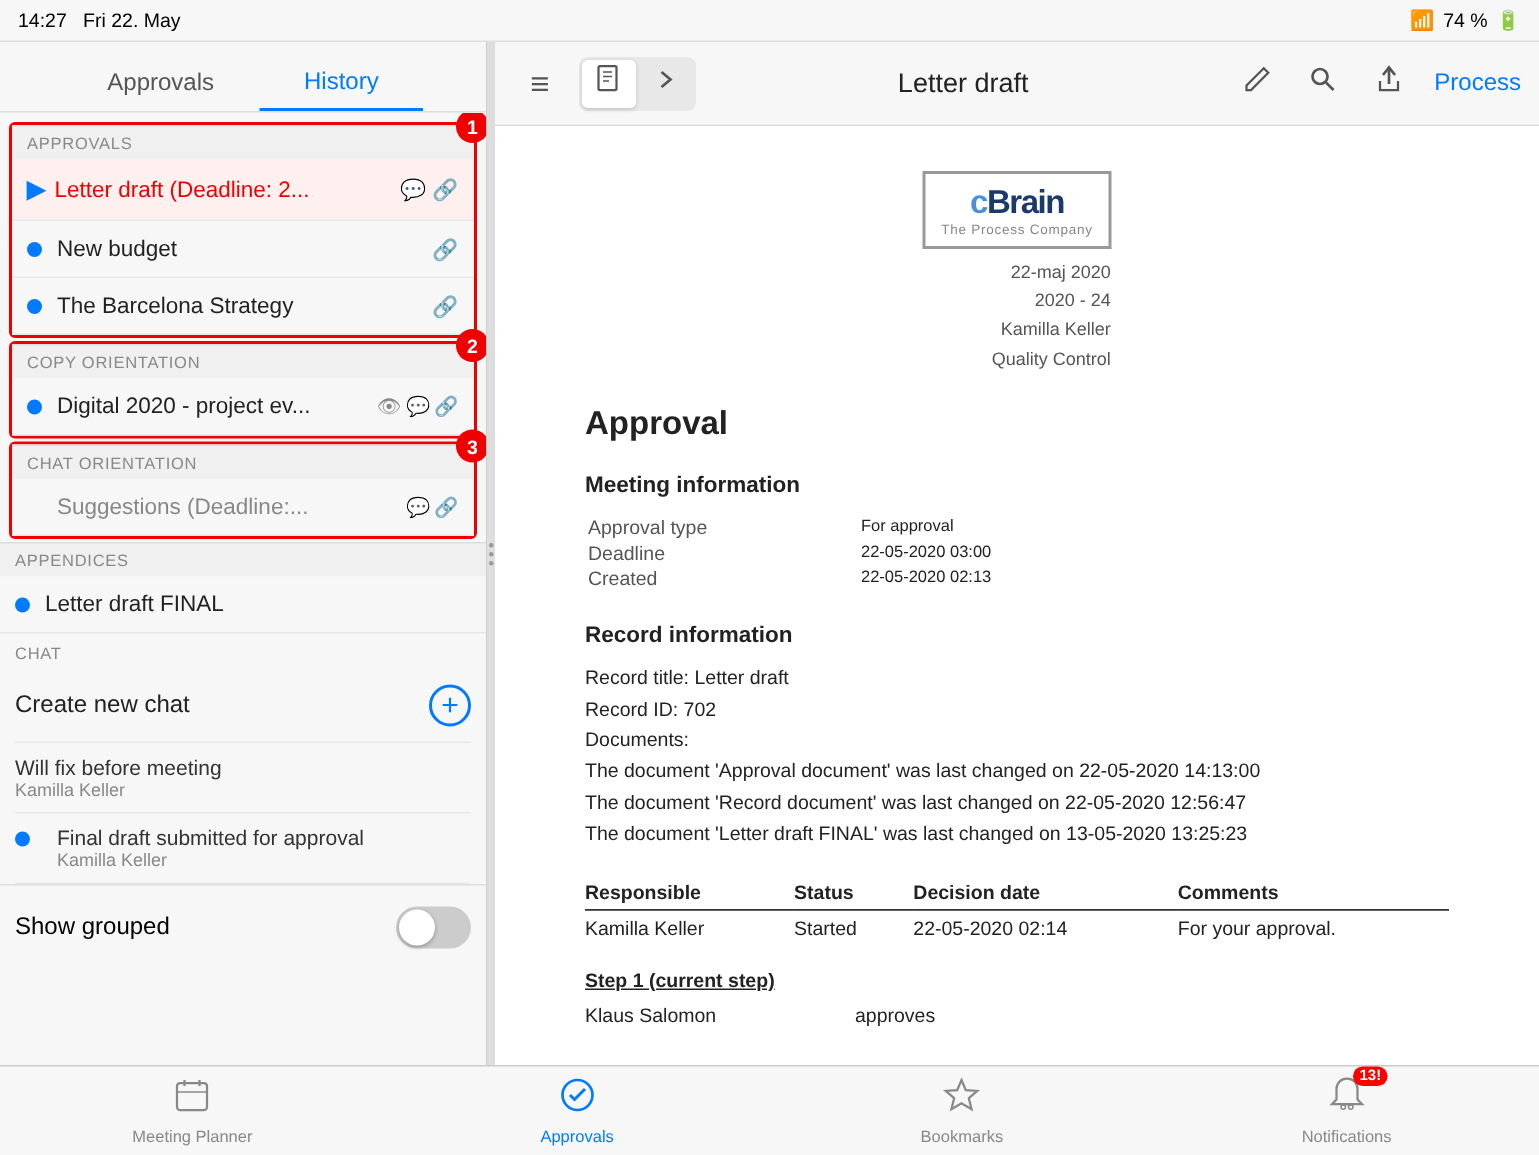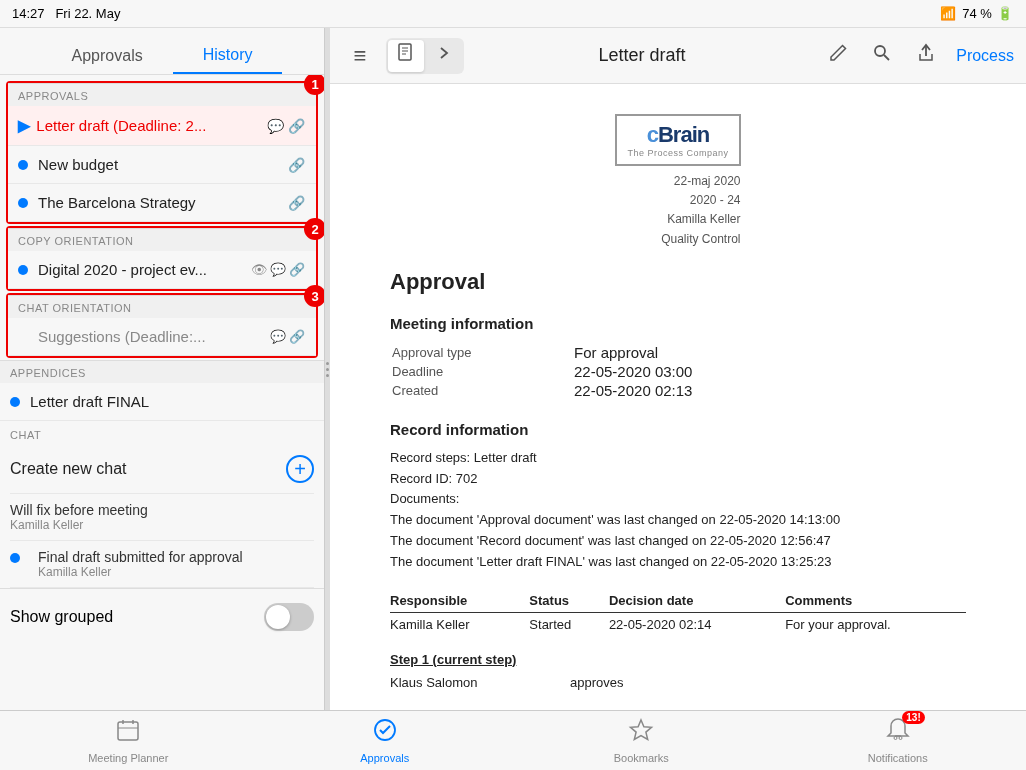--- a/index.html
+++ b/index.html
@@ -77,21 +77,21 @@
 
     
     .doc-area { flex: 1; overflow-y: auto; padding: 30px 60px; background: white; }
     .doc-header-logo { display: flex; justify-content: center; align-items: flex-start; margin-bottom: 20px; }
 
     .doc-title { font-size: 22px; font-weight: bold; color: #222; margin-bottom: 16px; }
     .doc-section-title { font-size: 15px; font-weight: bold; color: #222; margin-bottom: 10px; margin-top: 20px; }
 
     .info-table { width: 100%; margin-bottom: 16px; }
     .info-label { width: 180px; font-size: 13px; color: #555; flex-shrink: 0; }
-    .info-value { font-size: 15px; color: #222; }
+    .info-value { font-size: 11px; color: #222; }
 
     .record-block { margin-bottom: 16px; }
     .record-line { font-size: 13px; color: #222; line-height: 1.6; }
 
     .steps-table { width: 100%; border-collapse: collapse; margin-bottom: 16px; }
     .steps-table th { text-align: left; font-size: 13px; font-weight: 700; color: #222; padding: 4px 8px 4px 0; border-bottom: 1px solid #333; }
     .steps-table td { text-align: left; font-size: 13px; color: #222; padding: 4px 8px 4px 0; vertical-align: top; }
     .step-current { font-size: 13px; font-weight: bold; color: #222; margin: 8px 0 4px 0; text-decoration: underline; }
 
     
@@ -304,26 +304,26 @@
         </tr>
         <tr>
           <td class="info-label">Created</td>
           <td class="info-value">22-05-2020 02:13</td>
         </tr>
       </tbody>
         </table>
 
       <div class="doc-section-title">Record information</div>
       <div class="record-block">
-        <div class="record-line">Record steps: Letter draft</div>
+        <div class="record-line">Record title: Letter draft</div>
         <div class="record-line">Record ID: 702</div>
         <div class="record-line">Documents:</div>
         <div class="record-line">The document 'Approval document' was last changed on 22-05-2020 14:13:00</div>
         <div class="record-line">The document 'Record document' was last changed on 22-05-2020 12:56:47</div>
-        <div class="record-line">The document 'Letter draft FINAL' was last changed on 22-05-2020 13:25:23</div>
+        <div class="record-line">The document 'Letter draft FINAL' was last changed on 13-05-2020 13:25:23</div>
       </div>
 
       <table class="steps-table">
         <thead>
           <tr>
             <th>Responsible</th>
             <th>Status</th>
             <th>Decision date</th>
             <th>Comments</th>
           </tr>

